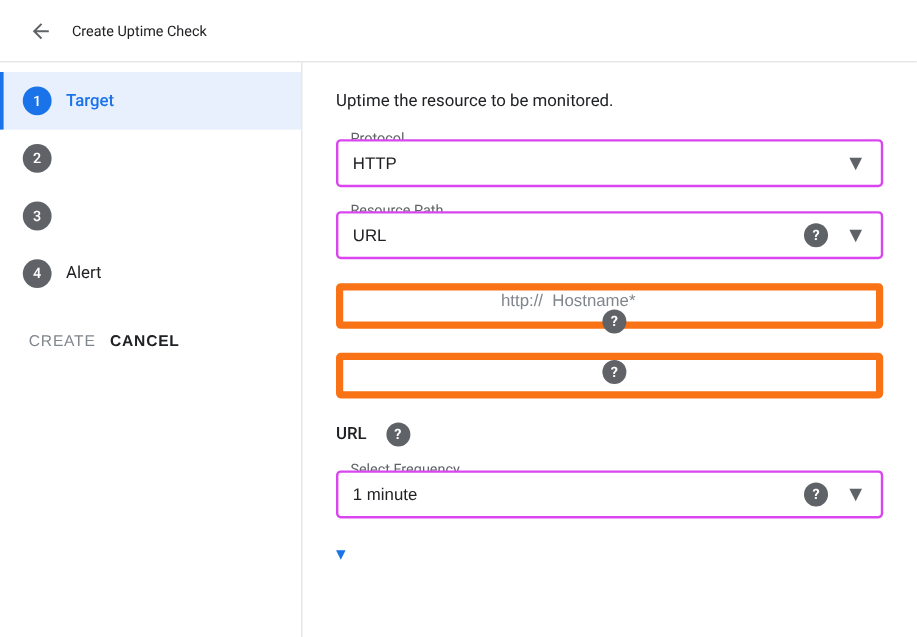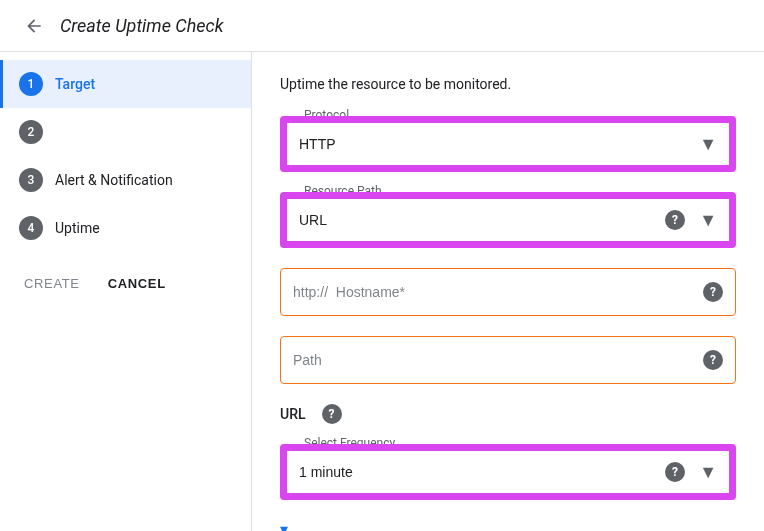--- a/index.html
+++ b/index.html
@@ -19,24 +19,23 @@
       height: 36px;
       display: flex;
       align-items: center;
       justify-content: center;
       cursor: pointer;
       border-radius: 50%;
       color: #5f6368;
       margin-right: 8px;
     }
     .header-title {
-      font-size: 18px;
+      font-size: 12px;
       font-weight: 400;
       color: #202124;
-      font-style: italic;
     }
 
     
     .main {
       display: flex;
       height: calc(531px - 52px);
     }
 
     
     .sidebar {
@@ -86,21 +85,21 @@
     }
     .step-item.active .step-label {
       color: #1a73e8;
       font-weight: 500;
     }
 
     .sidebar-actions {
       display: flex;
       align-items: center;
       padding: 16px 20px;
-      gap: 20px;
+      gap: 4px;
       margin-top: 4px;
     }
     .btn-create {
       font-size: 13px;
       font-weight: 500;
       color: #80868b;
       letter-spacing: 0.05em;
       background: none;
       border: none;
       cursor: pointer;
@@ -132,32 +131,33 @@
     
     .field-group {
       margin-bottom: 20px;
       position: relative;
     }
     .field-label {
       font-size: 12px;
       color: #5f6368;
       position: absolute;
       top: -8px;
-      left: 20px;
+      left: 8px;
       background: #fff;
       padding: 0 4px;
     }
     .field-wrapper {
       display: flex;
       align-items: center;
-      border: 1px solid #f97316;
+      border: 6px solid #f97316;
       border-radius: 4px;
       padding: 0 12px;
-      height: 48px;
+      height: 38px;
       background: #fff;
+      flex-direction: column;
     }
     .field-input {
       flex: 1;
       border: none;
       outline: none;
       font-size: 14px;
       color: #202124;
       background: transparent;
     }
     .field-input::placeholder {
@@ -213,23 +213,23 @@
       right: 12px;
       top: 50%;
       transform: translateY(-50%);
       pointer-events: none;
       color: #5f6368;
       font-size: 18px;
     }
     .field-wrapper-select {
       display: flex;
       align-items: center;
-      border: 7px solid #d946ef;
+      border: 2px solid #d946ef;
       border-radius: 4px;
-      height: 56px;
+      height: 40px;
       background: #fff;
       position: relative;
     }
     .field-wrapper-select select {
       flex: 1;
       border: none;
       outline: none;
       font-size: 14px;
       color: #202124;
       background: transparent;
@@ -263,27 +263,26 @@
     </div>
     <div class="step-item">
       <div class="step-circle inactive-circle">
         <span>2</span>
       </div>
     </div>
     <div class="step-item">
       <div class="step-circle inactive-circle">
         <span>3</span>
       </div>
-      <span class="step-label">Alert &amp; Notification</span>
     </div>
     <div class="step-item">
       <div class="step-circle inactive-circle">
         <span>4</span>
       </div>
-      <span class="step-label">Uptime</span>
+      <span class="step-label">Alert</span>
     </div>
 
     <div class="sidebar-actions">
       <button class="btn-create">CREATE</button>
       <button class="btn-cancel">CANCEL</button>
     </div>
   </div>
 
   <div class="content">
     <p class="content-description">Uptime the resource to be monitored.</p>
@@ -315,21 +314,20 @@
 
     <div class="field-group">
       <div class="field-wrapper">
         <input class="field-input" type="text" placeholder="http://  Hostname*" style="">
         <div class="help-icon">?</div>
       </div>
     </div>
 
     <div class="field-group">
       <div class="field-wrapper">
-        <input class="field-input" type="text" placeholder="Path" style="">
         <div class="help-icon">?</div>
       </div>
     </div>
 
     <div class="url-label-row">
       <span class="url-label-text">URL</span>
       <div class="help-icon">?</div>
     </div>
 
     <div class="field-group">

